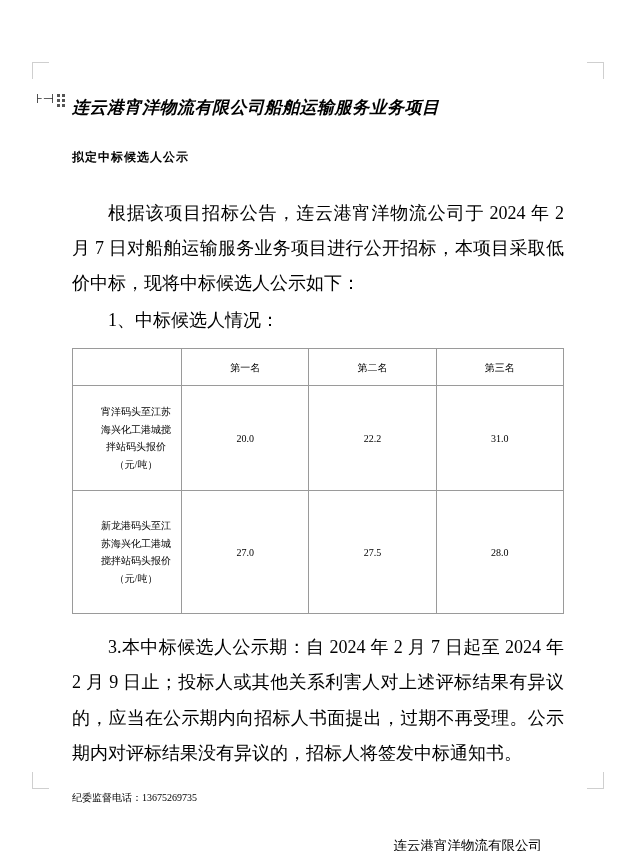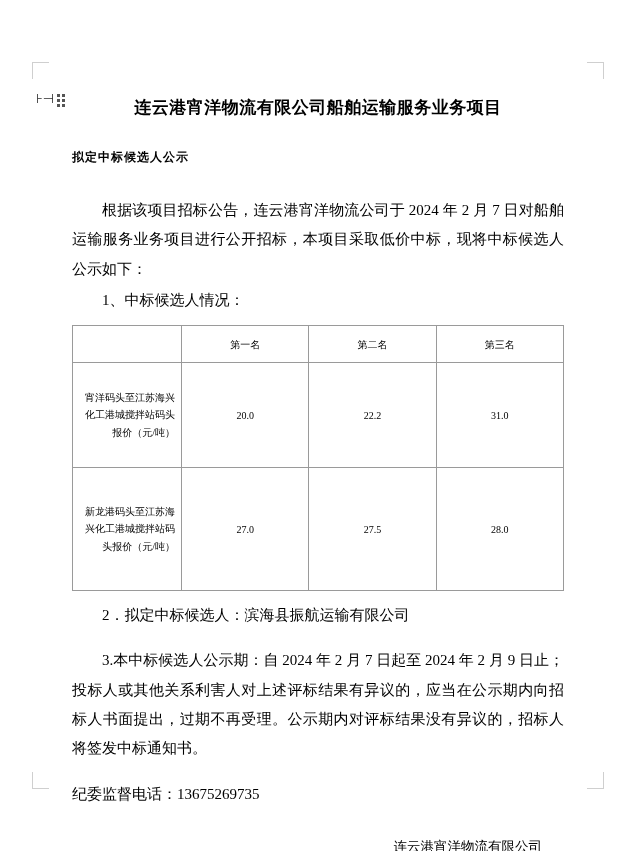--- a/index.html
+++ b/index.html
@@ -63,38 +63,38 @@
   }
 
   .content {
     position: absolute;
     left: 72px;
     top: 88px;
     width: 492px;
   }
 
   .doc-title {
-    text-align: center;
     font-size: 17px;
     font-weight: bold;
     letter-spacing: 0.5px;
     margin: 8px 0 0 0;
     font-family: "Liberation Sans", "DejaVu Sans", sans-serif;
+    font-style: italic;
   }
   .doc-subtitle {
     text-align: left;
     font-size: 12px;
     font-weight: bold;
     letter-spacing: 1px;
     margin: 30px 0 0 0;
     font-family: "Liberation Sans", "DejaVu Sans", sans-serif;
   }
 
   .para {
-    font-size: 15px;
+    font-size: 18px;
     line-height: 1.95;
     text-align: justify;
     margin: 0;
   }
   .p-first { margin-top: 30px; text-indent: 2em; }
   .p-item { margin-top: 2px; text-indent: 2em; }
 
   table.bid-table {
     border-collapse: collapse;
     width: 100%;
@@ -111,35 +111,35 @@
     line-height: 1.7;
   }
   table.bid-table th {
     height: 26px;
   }
   td.rowhead, th.rowhead {
     width: 96px;
     text-align: center;
   }
   td.rowhead.tall {
-    text-align: right;
-    padding-left: 4px;
+    text-align: center;
+    padding-left: 24px;
     line-height: 1.75;
   }
   tr.r-head td, tr.r-head th { height: 24px; }
   tr.r-name td { height: 56px; }
   tr.r-q1 td { height: 92px; }
   tr.r-q2 td { height: 110px; }
 
   .after-table { margin-top: 10px; }
   .para-3 { margin-top: 16px; text-indent: 2em; }
 
   .phones {
     margin-top: 18px;
-    font-size: 15px;
+    font-size: 10px;
     line-height: 1.8;
   }
 
   .signature {
     margin-top: 26px;
     text-align: right;
     font-size: 13.5px;
     line-height: 1.9;
     padding-right: 22px;
   }
@@ -190,21 +190,20 @@
       </tr>
       <tr class="r-q2">
         <td class="rowhead tall">新龙港码头至江苏海兴化工港城搅拌站码头报价（元/吨）</td>
         <td>27.0</td>
         <td>27.5</td>
         <td>28.0</td>
       </tr>
     </tbody>
       </table>
 
-    <p class="para p-item after-table">2．拟定中标候选人：滨海县振航运输有限公司</p>
     <p class="para para-3">3.本中标候选人公示期：自 2024 年 2 月 7 日起至 2024 年 2 月 9 日止；投标人或其他关系利害人对上述评标结果有异议的，应当在公示期内向招标人书面提出，过期不再受理。公示期内对评标结果没有异议的，招标人将签发中标通知书。</p>
 
     <div class="phones">
       <div>纪委监督电话：13675269735</div>
     </div>
 
     <div class="signature">
       <div>连云港宵洋物流有限公司</div>
 
     </div>

